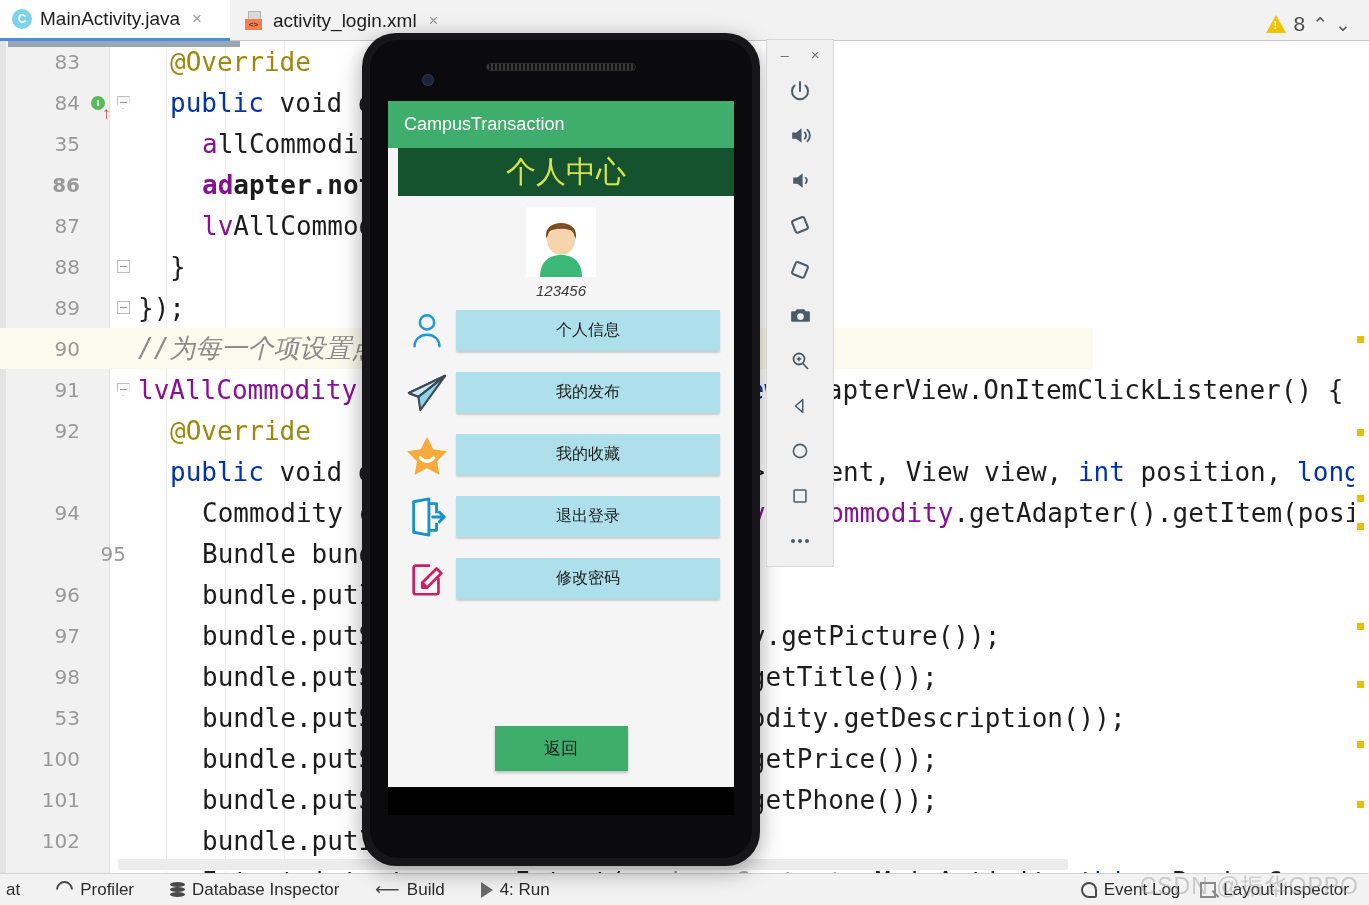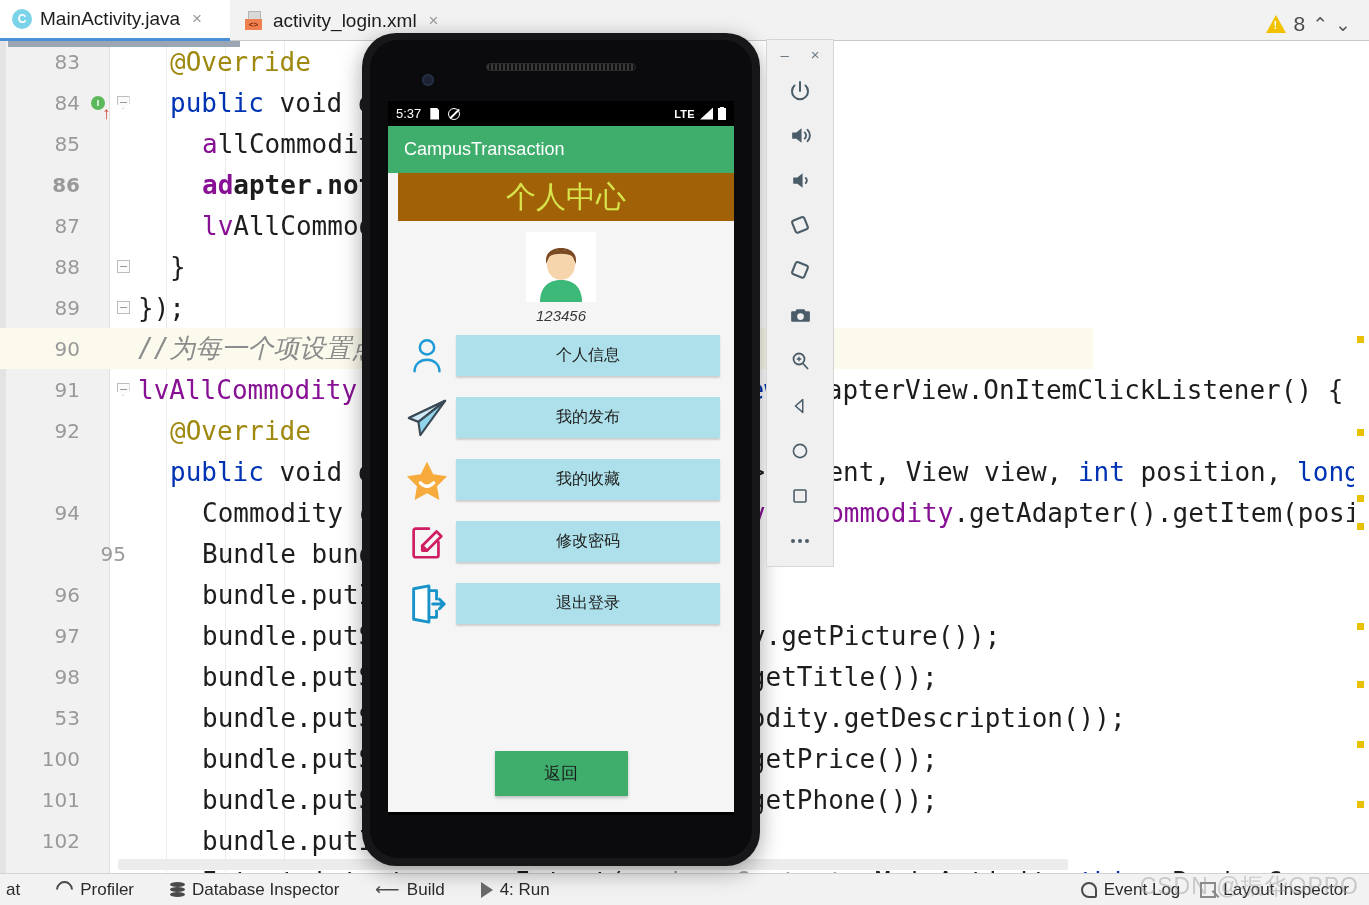--- a/index.html
+++ b/index.html
@@ -359,21 +359,21 @@
           </span>
           <span class="fold">
             <span class="fold-box pointer"></span>
           </span>
           <span class="code-holder" style="left: 170px;">
             <span class="code-text c-kw">public </span>
             <span class="code-text c-plain">void onClick(View v) {</span>
           </span>
         </div>
         <div class="code-line" style="top: 82px;">
-          <span class="lineno">85</span>
+          <span class="lineno">35</span>
           <span class="run-mark"></span>
           <span class="fold"></span>
           <span class="code-holder" style="left: 202px;">
             <span class="code-text c-fld">a</span>
             <span class="code-text c-plain">llCommodities();</span>
           </span>
         </div>
         <div class="code-line" style="top: 123px; font-weight: bold;">
           <span class="lineno">86</span>
           <span class="run-mark"></span>
@@ -640,38 +640,26 @@
     </div>
   </div>
 
   <div class="phone">
     <div class="phone-inner">
       <div class="speaker"></div>
       <div class="frontcam"></div>
 
       <div class="screen">
 
-        <div class="statusbar">
-          <span class="sb-left">
-            <span>5:37</span>
-            <span class="sd-icon"></span>
-            <span class="no-icon"></span>
-          </span>
-          <span class="sb-right">
-            <span class="sb-lte">LTE</span>
-            <span class="sig-icon"></span>
-            <span class="bat-icon"></span>
-          </span>
-        </div>
 
         <div class="appbar" id="appbar" style="background: rgb(63, 174, 108);">
           <span>CampusTransaction</span>
         </div>
 
-        <div class="pagetitle-bar" id="pagetitlebar" style="background: #a16207; margin-left: 10px;">
+        <div class="pagetitle-bar" id="pagetitlebar" style="background: #14532d; margin-left: 10px;">
           <span class="pagetitle" id="pagetitle" style="color: rgb(215, 227, 74);">个人中心</span>
         </div>
 
         <div class="body-area">
 
           <div class="avatar-wrap">
             <div class="avatar">
               <svg width="70" height="70" viewBox="0 0 70 70">
                 <rect width="70" height="70" fill="#ffffff"></rect>
                 <path d="M20 28 C20 12, 50 12, 50 28 L50 33 C50 22, 20 22, 20 33 Z" fill="#7a4a22"></path>
@@ -707,37 +695,37 @@
                 <span class="menu-icon">
                   <svg width="44" height="42" viewBox="0 0 46 44">
                     <path d="M23 3 L29.5 16 L44 18 L33.5 28.5 L36 43 L23 36 L10 43 L12.5 28.5 L2 18 L16.5 16 Z" fill="#f6ab3c"></path>
                     <path d="M16 25 q7 7 14 0" stroke="#ffffff" stroke-width="3.5" fill="none" stroke-linecap="round"></path>
                   </svg>
                 </span>
                 <div class="menu-btn" style="background: rgb(173, 224, 234);">我的收藏</div>
               </div>
               <div class="menu-row">
                 <span class="menu-icon">
+                  <svg width="42" height="42" viewBox="0 0 44 44">
+                    <path d="M8 6 L24 3 L24 41 L8 38 Z" fill="#ffffff" stroke="#1793c9" stroke-width="3" stroke-linejoin="round"></path>
+                    <path d="M24 8 h8 v10 M24 36 h8 v-8" fill="none" stroke="#1793c9" stroke-width="3" stroke-linejoin="round"></path>
+                    <path d="M28 22 h12 M35 17 l5 5 -5 5" fill="none" stroke="#1793c9" stroke-width="3.2" stroke-linecap="round" stroke-linejoin="round"></path>
+                  </svg>
+                </span>
+                <div class="menu-btn" style="background: rgb(173, 224, 234);">退出登录</div>
+              </div>
+              <div class="menu-row">
+                <span class="menu-icon">
                   <svg width="42" height="42" viewBox="0 0 44 44" fill="none" stroke="#cf1d63" stroke-width="2.8" stroke-linecap="round" stroke-linejoin="round">
                     <path d="M34 22v14a2 2 0 0 1-2 2H10a2 2 0 0 1-2-2V10a2 2 0 0 1 2-2h14"></path>
                     <path d="M17 26l15-15 5 5-15 15h-5z"></path>
                     <path d="M17 26l5 5"></path>
                   </svg>
                 </span>
                 <div class="menu-btn" style="background: rgb(173, 224, 234);">修改密码</div>
-              </div>
-              <div class="menu-row">
-                <span class="menu-icon">
-                  <svg width="42" height="42" viewBox="0 0 44 44">
-                    <path d="M8 6 L24 3 L24 41 L8 38 Z" fill="#ffffff" stroke="#1793c9" stroke-width="3" stroke-linejoin="round"></path>
-                    <path d="M24 8 h8 v10 M24 36 h8 v-8" fill="none" stroke="#1793c9" stroke-width="3" stroke-linejoin="round"></path>
-                    <path d="M28 22 h12 M35 17 l5 5 -5 5" fill="none" stroke="#1793c9" stroke-width="3.2" stroke-linecap="round" stroke-linejoin="round"></path>
-                  </svg>
-                </span>
-                <div class="menu-btn" style="background: rgb(173, 224, 234);">退出登录</div>
               </div>
             </div>
 
           <div class="return-wrap">
             <div class="return-btn" id="return-btn" style="background: rgb(63, 174, 108);">返回</div>
           </div>
         </div>
 
         <div class="navbar">
           

